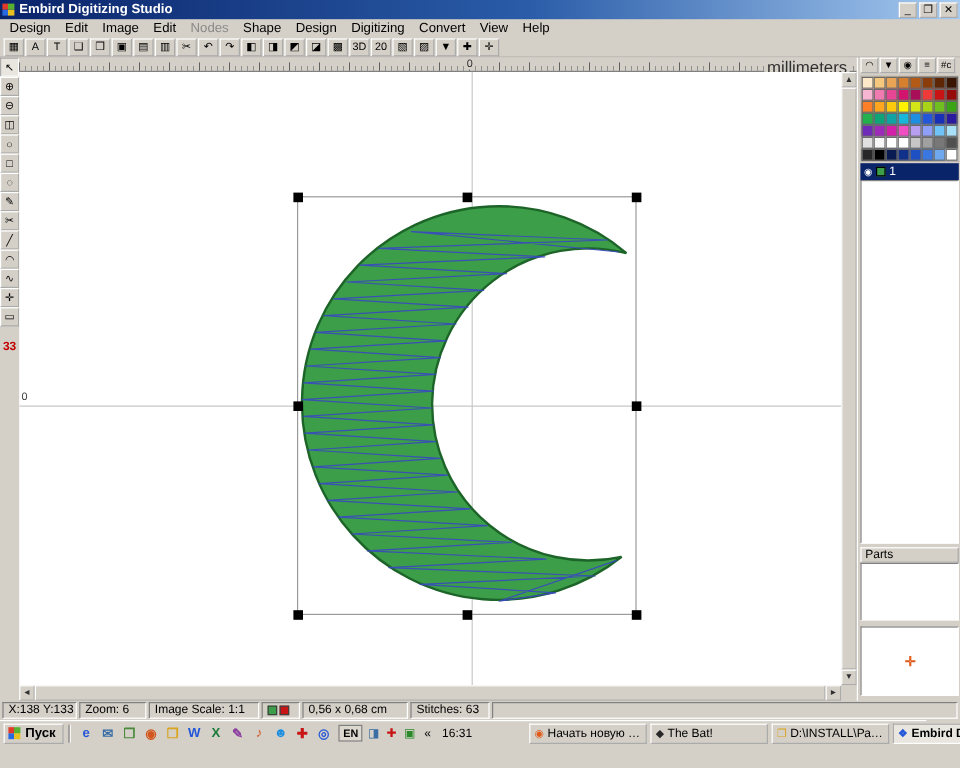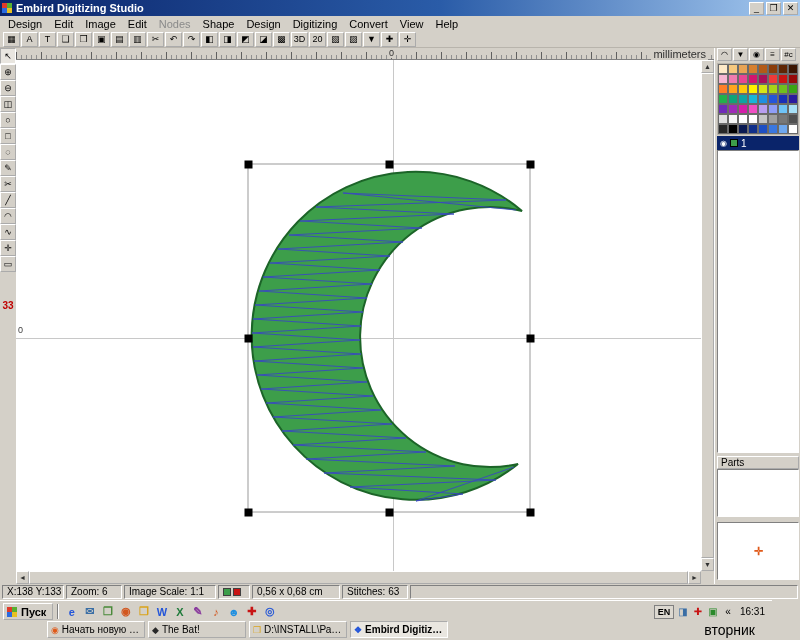--- a/index.html
+++ b/index.html
@@ -27,30 +27,30 @@
   .toolbar{position:absolute;left:0;top:31px;width:800px;height:17px;display:flex;align-items:center;gap:1px;padding-left:3px;border-bottom:1px solid #b8b4ac}
   .tb-btn{width:17px;height:15px;display:flex;align-items:center;justify-content:center;
     background:#d4d0c8;border:1px outset #fff;font-size:9px;line-height:1;cursor:default}
   .tb-btn .g{font-style:normal}
 
   
   .ltools{position:absolute;left:0;top:48px;width:16px;height:536px;display:flex;flex-direction:column;align-items:center}
   .tool-btn{width:16px;height:16px;display:flex;align-items:center;justify-content:center;
     background:#d4d0c8;border:1px outset #fff;font-size:9px;cursor:default}
   .tool-btn.pressed{border-style:inset;background:#e9e6e0}
-  .tool-count{margin-top:28px;width:16px;text-align:center;color:#c00000;font-weight:bold;font-size:10px}
+  .tool-count{margin-top:12px;width:16px;text-align:center;color:#c00000;font-weight:bold;font-size:10px}
 
   
   .center{position:absolute;left:16px;top:48px;width:698px;height:536px;background:#d4d0c8}
   .ruler{position:absolute;left:0;top:0;width:698px;height:12px;background:#d4d0c8;border-bottom:1px solid #808080;
     background-image:repeating-linear-gradient(90deg,#606060 0 1px,transparent 1px 25px),
                      repeating-linear-gradient(90deg,#909090 0 1px,transparent 1px 5px);
     background-size:100% 7px,100% 4px;background-position:bottom left,bottom left;background-repeat:no-repeat}
   .ruler-zero{position:absolute;left:372px;top:0;font-size:9px;color:#303030;background:#d4d0c8;padding:0 1px}
-  .ruler-units{position:absolute;right:6px;top:0;font-size:11px;color:#303030;background:#d4d0c8;padding:0 2px}
+  .ruler-units{position:absolute;right:6px;top:0;font-size:14px;color:#303030;background:#d4d0c8;padding:0 2px}
   .canvas{position:absolute;left:0;top:12px;width:685px;height:511px;background:#ffffff;overflow:hidden}
   .left-zero{position:absolute;left:2px;top:265px;font-size:9px;color:#404040}
   .vscroll{position:absolute;left:685px;top:12px;width:13px;height:511px;background:#eceae6;display:flex;flex-direction:column}
   .hscroll{position:absolute;left:0;top:523px;width:685px;height:13px;background:#eceae6;display:flex}
   .corner{position:absolute;left:685px;top:523px;width:13px;height:13px;background:#d4d0c8}
   .scroll-btn{flex:0 0 13px;width:13px;height:13px;background:#d4d0c8;border:1px outset #fff;
     font-size:7px;line-height:11px;text-align:center;color:#303030}
   .vthumb{flex:1;background:#d4d0c8;border:1px outset #fff}
   .hthumb{flex:1;background:#d4d0c8;border:1px outset #fff}
 
@@ -78,21 +78,21 @@
   
   .statusbar{position:absolute;left:0;top:584px;width:800px;height:16px;background:#d4d0c8;
     display:flex;gap:2px;padding:1px 2px;align-items:center}
   .pane{height:14px;border:1px solid;border-color:#808080 #fff #fff #808080;
     font-size:10px;line-height:12px;padding:0 4px;white-space:nowrap;overflow:hidden}
   .pane.swatches{display:flex;align-items:center;gap:2px}
   .ssw{width:8px;height:8px;border:1px solid #404040}
 
   
   .taskbar{position:absolute;left:0;top:600px;width:772px;height:40px;background:#d4d0c8;
-    border-top:1px solid #fff;padding:1px 3px;display:flex;flex-direction:column;justify-content:center}
+    border-top:1px solid #fff;padding:1px 3px;display:flex;flex-direction:row;justify-content:flex-start}
   .tb-row{display:flex;align-items:center;gap:2px;height:18px}
   .start-btn{display:flex;align-items:center;gap:4px;height:17px;padding:0 6px 0 3px;
     background:#d4d0c8;border:1px outset #fff;font-weight:bold;font-size:11px}
   .tb-sep{width:2px;height:15px;border-left:1px solid #808080;border-right:1px solid #fff;margin:0 2px}
   .ql-icon{width:17px;height:17px;display:flex;align-items:center;justify-content:center;font-size:11px;font-weight:bold}
   .spacer{flex:1}
   .lang{width:20px;height:14px;border:1px solid #808080;background:#dcd8d0;text-align:center;
     font-size:9px;font-weight:bold;line-height:12px}
   .tray-ico{width:14px;height:14px;display:flex;align-items:center;justify-content:center;font-size:10px}
   .chev{width:12px;text-align:center;font-size:10px}

